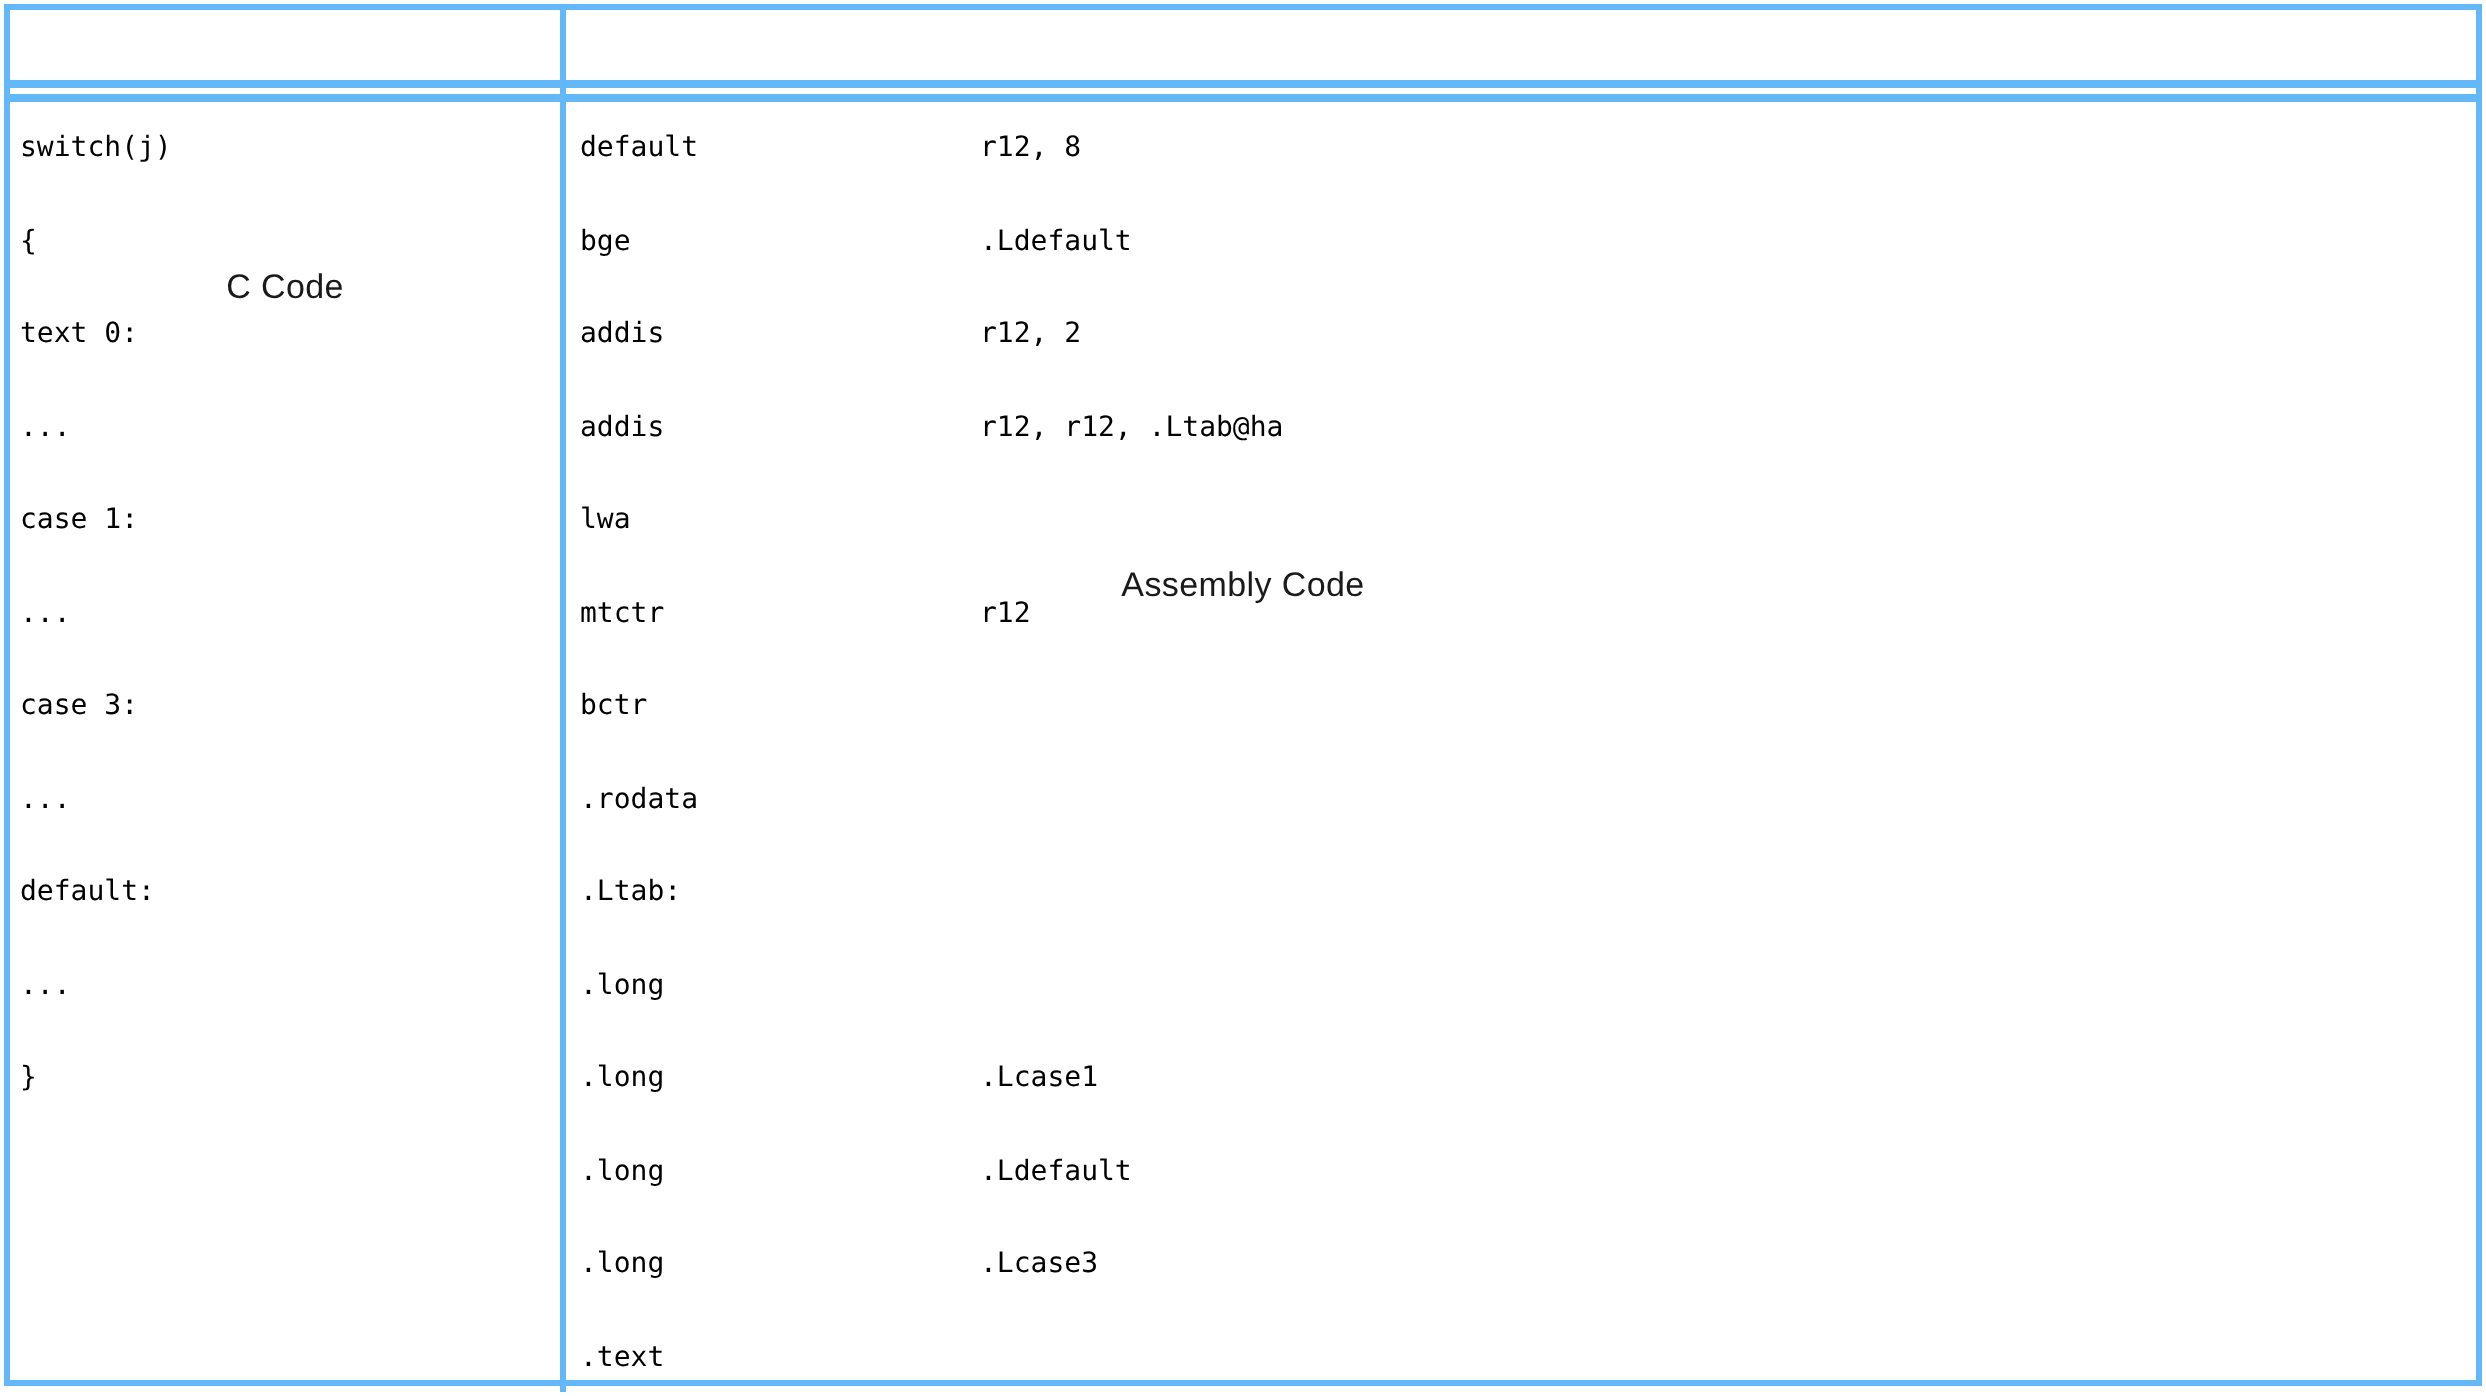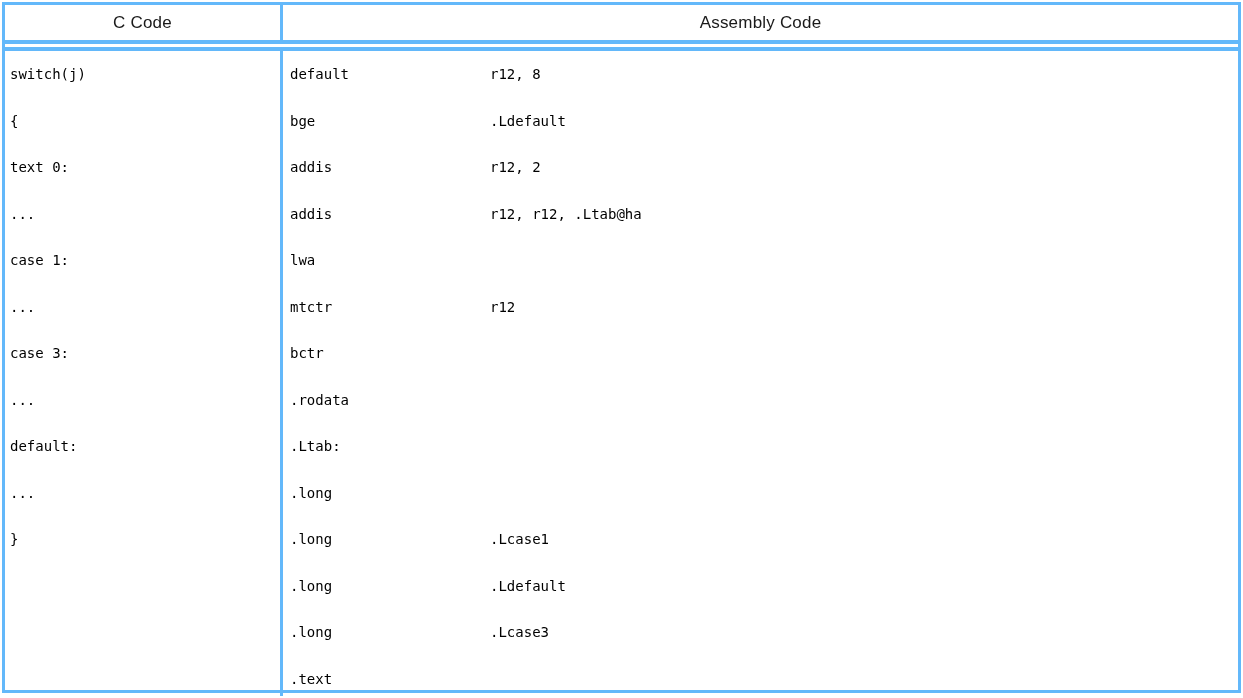--- a/index.html
+++ b/index.html
@@ -25,20 +25,21 @@
     border: 3px solid #63b8fa;
     border-top-width: 3px;
     background: #ffffff;
   }
 
   
   .thead {
     display: flex;
     height: 35px;
     width: 100%;
+    flex-direction: column;
   }
   .th {
     display: flex;
     align-items: center;
     justify-content: center;
     font-family: "Liberation Sans", sans-serif;
     font-size: 17px;
     color: #1a1a1a;
     letter-spacing: 0.2px;
   }

